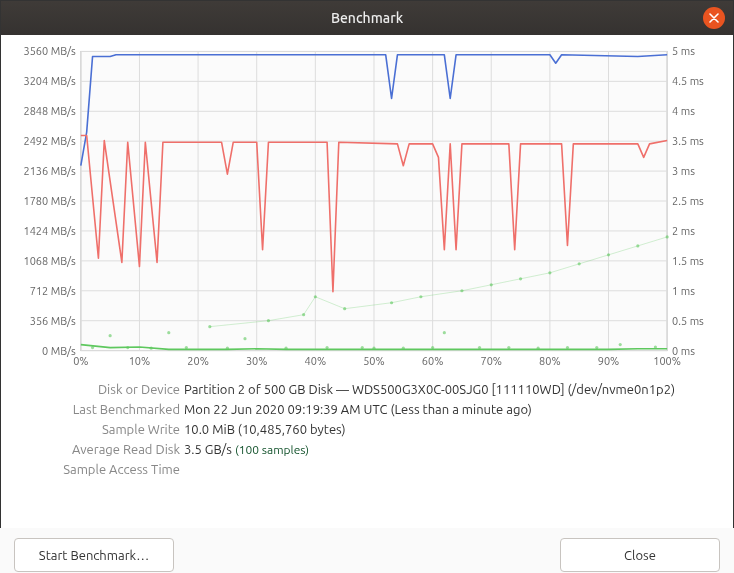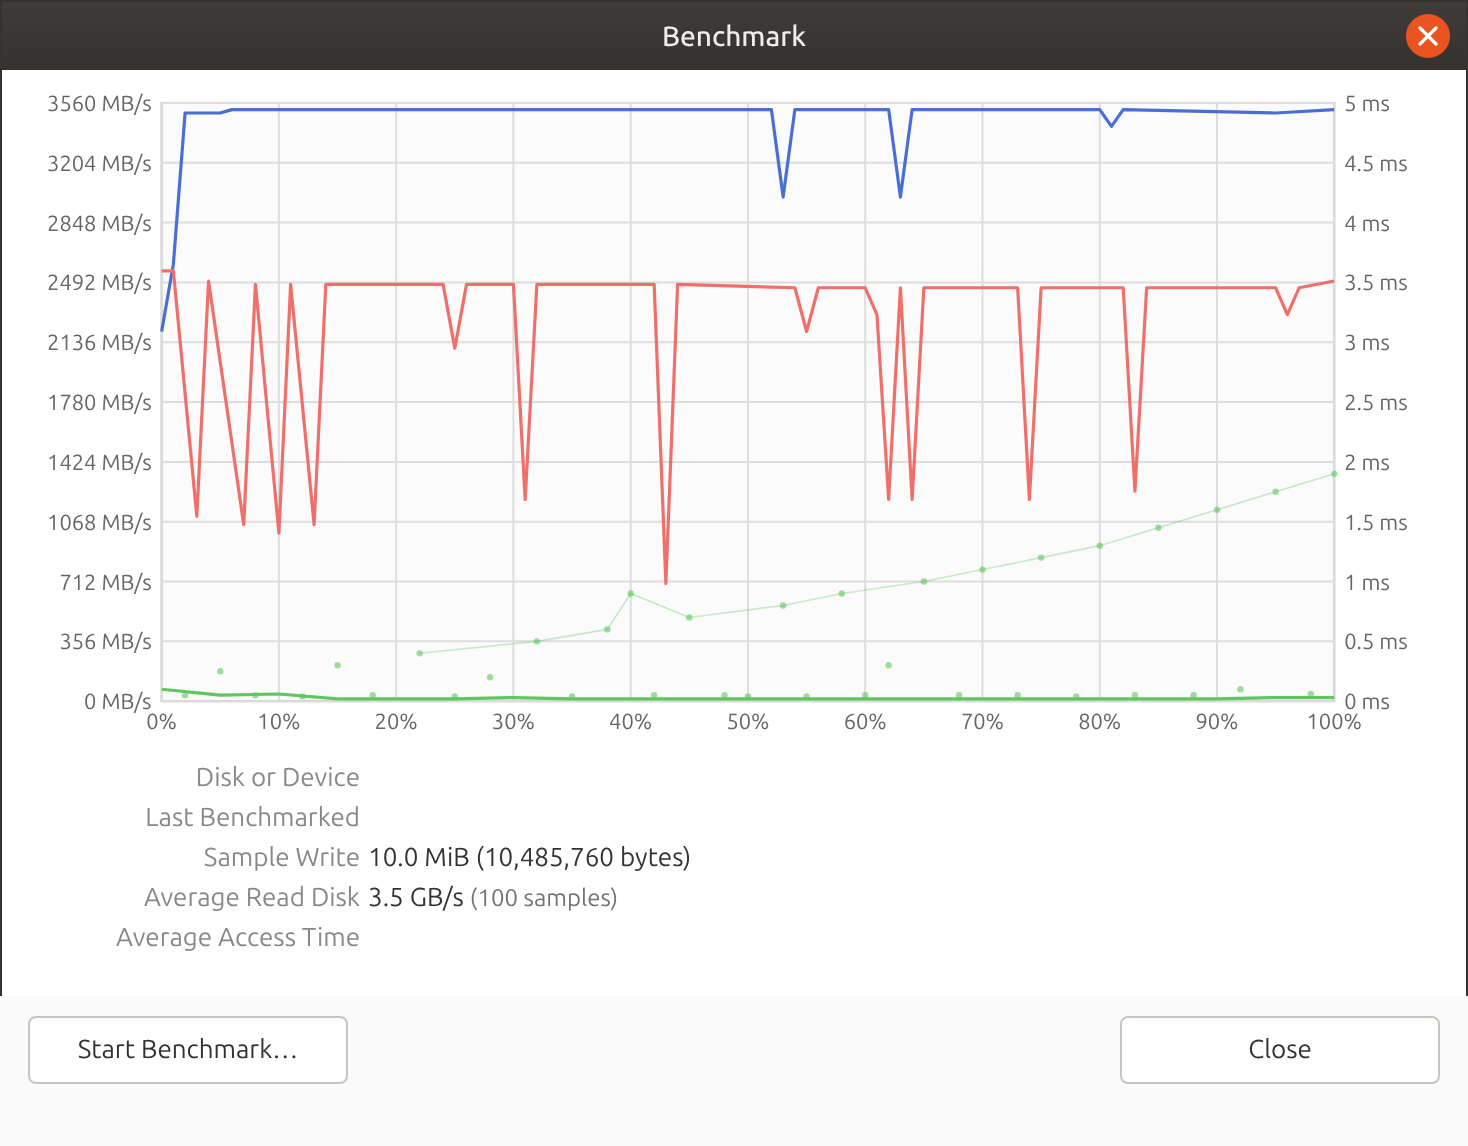--- a/index.html
+++ b/index.html
@@ -30,24 +30,24 @@
     color:#fff; cursor:pointer;
   }
   .close-btn svg{ width:10px; height:10px; }
   .content { padding:10px 18px 0 18px; }
   .chart-wrap { position:relative; height:330px; }
   .chart-wrap svg { width:100%; height:100%; }
   .info { margin-top:4px; }
   .info-row { display:flex; padding:3px 0; font-size:13px; }
   .info-label { width:165px; text-align:right; color:#888; padding-right:4px; }
   .info-value { flex:1; color:#333; }
-  .info-value .sub { color:#737373; font-size:12px; }
+  .info-value .sub { color:#14532d; font-size:12px; }
   .footer {
     position:absolute; left:0; right:0; bottom:0;
-    padding:10px 14px 31px 14px;
+    padding:10px 14px 1px 14px;
     display:flex; justify-content:space-between;
     background:#fafafa;
   }
   .btn {
     min-width:160px; height:34px;
     border:1px solid #c8c4c0; border-radius:4px;
     background:#fff;
     font-size:13px; color:#333;
     display:flex; align-items:center; justify-content:center;
     cursor:pointer;
@@ -165,36 +165,38 @@
         <path d="M191.36 282 L250.16 276 L285.44 270 L297.20000000000005 252 L326.6 264 L373.64000000000004 258 L403.03999999999996 252 L444.2 246 L473.59999999999997 240 L503 234 L532.4000000000001 228 L561.8 219 L591.2 210 L620.6 201 L650 192 " fill="none" stroke="#5ec85e" stroke-width="0.8" stroke-opacity="0.35"></path>
         <path d="M62 120.60674157303373 L67.88 86.89887640449439 L73.76 11.056179775280896 L79.64 11.056179775280896 L85.52 11.056179775280896 L91.4 11.056179775280896 L97.28 9.370786516853968 L367.76 9.370786516853968 L373.64000000000004 53.191011235955074 L379.52000000000004 9.370786516853968 L426.56 9.370786516853968 L432.44 53.191011235955074 L438.32 9.370786516853968 L532.4000000000001 9.370786516853968 L538.28 17.797752808988776 L544.16 9.370786516853968 L620.6 11.056179775280896 L650 9.370786516853968 " fill="none" stroke="#4a6fd4" stroke-width="1.6" stroke-linejoin="round"></path>
         <path d="M62 90.26966292134833 L67.88 90.26966292134833 L79.64 213.30337078651687 L85.52 95.3258426966292 L103.16 217.51685393258427 L109.03999999999999 97.01123595505618 L120.80000000000001 221.73033707865167 L126.68 97.01123595505618 L138.44 217.51685393258427 L144.32 97.01123595505618 L150.2 97.01123595505618 L203.12 97.01123595505618 L209 129.03370786516854 L214.88 97.01123595505618 L238.4 97.01123595505618 L244.28 204.87640449438203 L250.16 97.01123595505618 L308.96 97.01123595505618 L314.84000000000003 247.01123595505618 L320.72 97.01123595505618 L379.52000000000004 98.69662921348313 L385.40000000000003 120.60674157303373 L391.28000000000003 98.69662921348313 L414.8 98.69662921348313 L420.68 112.17977528089887 L426.56 204.87640449438203 L432.44 98.69662921348313 L438.32 204.87640449438203 L444.2 98.69662921348313 L491.24 98.69662921348313 L497.12 204.87640449438203 L503 98.69662921348313 L544.16 98.69662921348313 L550.04 200.6629213483146 L555.92 98.69662921348313 L620.6 98.69662921348313 L626.48 112.17977528089887 L632.36 98.69662921348313 L650 95.3258426966292 " fill="none" stroke="#ef6f6a" stroke-width="1.6" stroke-linejoin="round"></path>
         <path d="M62 300 L91.4 303 L120.80000000000001 302.4 L150.2 304.8 L179.60000000000002 304.8 L209 304.8 L238.4 304.2 L267.79999999999995 304.8 L297.20000000000005 304.8 L326.6 304.8 L356 304.8 L385.40000000000003 304.8 L414.8 304.8 L444.2 304.8 L473.59999999999997 304.8 L503 304.8 L532.4000000000001 304.8 L561.8 304.8 L591.2 304.8 L620.6 304.2 L650 304.2 " fill="none" stroke="#5ec85e" stroke-width="1.6" stroke-linejoin="round"></path>
       </svg>
   </div>
 
   <div class="info">
     <div class="info-row">
       <div class="info-label">Disk or Device</div>
+      <div class="info-value">Partition 2 of 500 GB Disk — WDS500G3X0C-00SJG0 [111110WD] (/dev/nvme0n1p2)</div>
     </div>
     <div class="info-row">
       <div class="info-label">Last Benchmarked</div>
+      <div class="info-value">Mon 22 Jun 2020 09:19:39 AM UTC (Less than a minute ago)</div>
     </div>
     <div class="info-row">
       <div class="info-label">Sample Write</div>
       <div class="info-value">10.0 MiB (10,485,760 bytes)</div>
     </div>
     <div class="info-row">
       <div class="info-label">Average Read Disk</div>
       <div class="info-value">
         <span>3.5 GB/s</span> <span class="sub">(100 samples)</span>
       </div>
     </div>
     <div class="info-row">
-      <div class="info-label">Average Access Time</div>
+      <div class="info-label">Sample Access Time</div>
     </div>
   </div>
 </div>
 
 <div class="footer">
   <div class="btn">Start Benchmark…</div>
   <div class="btn">Close</div>
 </div>
 
 </body></html>

